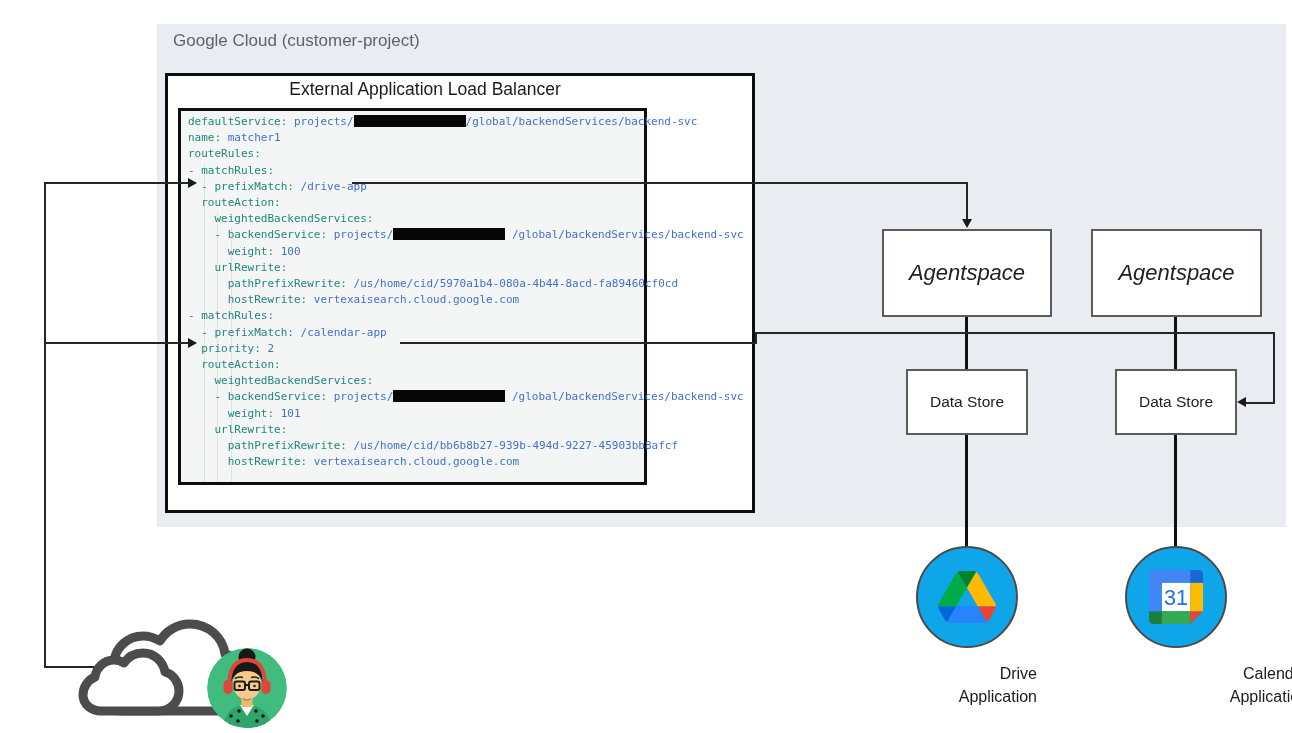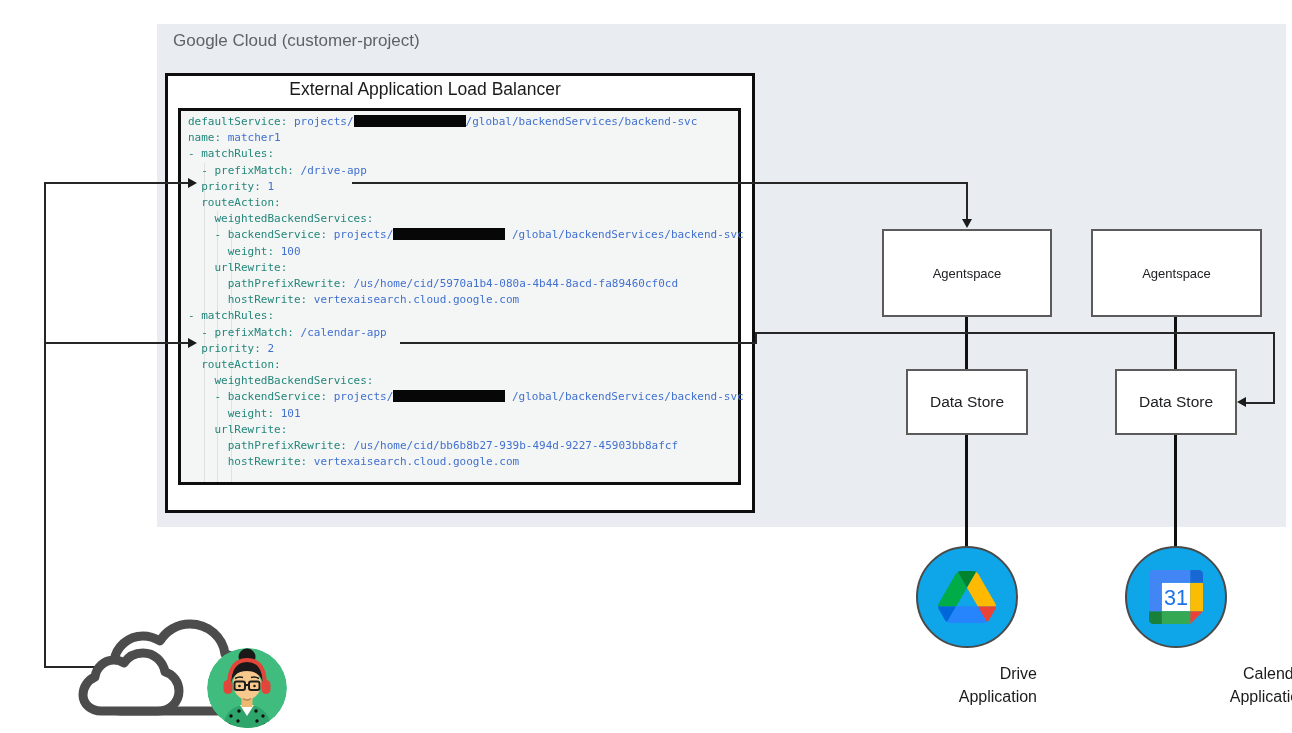--- a/index.html
+++ b/index.html
@@ -7,32 +7,32 @@
           font-family:"Liberation Sans",sans-serif;color:#202124;border-radius:9px;}
   .abs{position:absolute;}
 
   
   .gcp-region{left:157px;top:24px;width:1129px;height:503px;background:#e9edf1;}
   .gcp-label{left:173px;top:31px;font-size:17px;color:#5f6368;}
 
   
   .lb-box{left:165px;top:73px;width:590px;height:440px;background:#fff;border:3px solid #0e0e0e;box-sizing:border-box;}
   .lb-title{left:165px;top:79px;width:520px;text-align:center;font-size:17.5px;color:#1b1b1b;}
-  .code-box{left:178px;top:108px;width:563px;height:377px;background:#f4f6f6;border:3px solid #0e0e0e;
+  .code-box{left:178px;top:108px;width:469px;height:377px;background:#f4f6f6;border:3px solid #0e0e0e;
             box-sizing:border-box;padding:3px 0 0 7px;font-family:"DejaVu Sans Mono",monospace;
             font-size:11px;line-height:16.2px;}
   .code-line{white-space:pre;}
   .seg-k{color:var(--key-color,#23867a);}
   .seg-v{color:var(--value-color,#4170cf);}
   .redact{display:inline-block;width:112px;height:12px;background:#070707;vertical-align:middle;margin-top:-2px;}
   .indent-guide{position:absolute;width:1px;background:rgba(0,0,0,0.08);}
 
   
   .node{background:#fff;border:2px solid #5b5b5b;box-sizing:border-box;display:flex;align-items:center;justify-content:center;}
-  .agentspace{font-size:13px;}
+  .agentspace{font-style:italic;font-size:22px;}
   .datastore{font-size:15.5px;}
   .as1{left:882px;top:229px;width:170px;height:88px;}
   .as2{left:1091px;top:229px;width:171px;height:88px;}
   .ds1{left:906px;top:369px;width:122px;height:66px;}
   .ds2{left:1115px;top:369px;width:122px;height:66px;}
 
   
   .app-circle{width:102px;height:102px;border-radius:50%;background:#0ea5e9;border:2px solid #4a4a4a;
               box-sizing:border-box;display:flex;align-items:center;justify-content:center;}
   .cir1{left:916px;top:546px;}
@@ -62,23 +62,23 @@
   <div class="abs lb-box"></div>
   <div class="abs lb-title">External Application Load Balancer</div>
 
   <div class="abs code-box">
     <div class="indent-guide" style="left:23px;top:52px;height:322px;"></div>
     <div class="indent-guide" style="left:36px;top:100px;height:274px;"></div>
     <div class="indent-guide" style="left:50px;top:116px;height:258px;"></div>
     <div class="code-lines">
         <div class="code-line"><span class="seg-k">defaultService:</span><span class="seg-v"> projects/</span><span class="redact"></span><span class="seg-v">/global/backendServices/backend-svc</span></div>
         <div class="code-line"><span class="seg-k">name:</span><span class="seg-v"> matcher1</span></div>
+        <div class="code-line"><span class="seg-k">routeRules:</span></div>
         <div class="code-line"><span class="seg-k">- matchRules:</span></div>
         <div class="code-line"><span class="seg-k">  - prefixMatch:</span><span class="seg-v"> /drive-app</span></div>
-        <div class="code-line"><span class="seg-k">  priority:</span><span class="seg-v"> 1</span></div>
         <div class="code-line"><span class="seg-k">  routeAction:</span></div>
         <div class="code-line"><span class="seg-k">    weightedBackendServices:</span></div>
         <div class="code-line"><span class="seg-k">    - backendService:</span><span class="seg-v"> projects/</span><span class="redact"></span><span class="seg-v"> /global/backendServices/backend-svc</span></div>
         <div class="code-line"><span class="seg-k">      weight:</span><span class="seg-v"> 100</span></div>
         <div class="code-line"><span class="seg-k">    urlRewrite:</span></div>
         <div class="code-line"><span class="seg-k">      pathPrefixRewrite:</span><span class="seg-v"> /us/home/cid/5970a1b4-080a-4b44-8acd-fa89460cf0cd</span></div>
         <div class="code-line"><span class="seg-k">      hostRewrite:</span><span class="seg-v"> vertexaisearch.cloud.google.com</span></div>
         <div class="code-line"><span class="seg-k">- matchRules:</span></div>
         <div class="code-line"><span class="seg-k">  - prefixMatch:</span><span class="seg-v"> /calendar-app</span></div>
         <div class="code-line"><span class="seg-k">  priority:</span><span class="seg-v"> 2</span></div>

